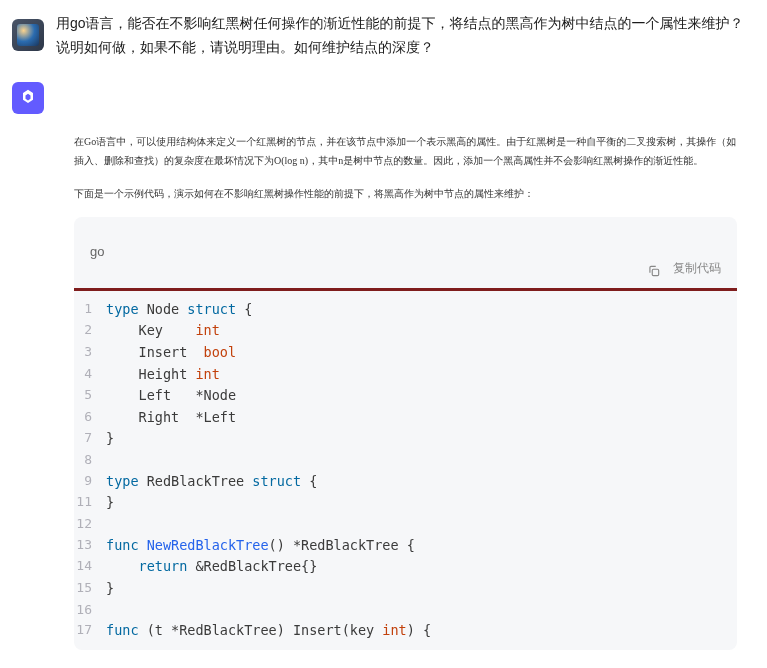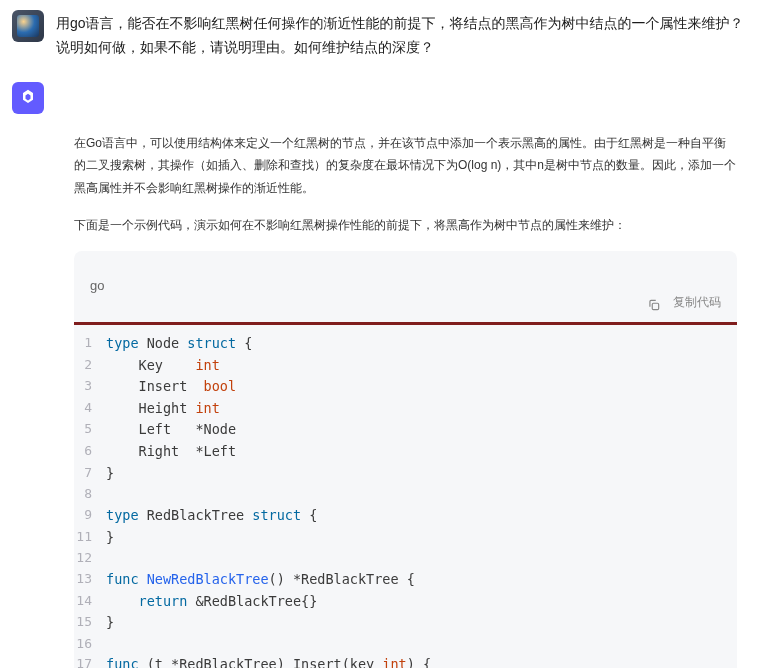--- a/index.html
+++ b/index.html
@@ -11,20 +11,21 @@
       font-family: -apple-system, BlinkMacSystemFont, "Segoe UI", "PingFang SC", "Microsoft YaHei", sans-serif;
       background: #ffffff;
       color: #333;
       font-size: 14px;
       line-height: 1.6;
       width: 767px;
     }
     .message-row {
       display: flex;
       padding: 12px 0;
+      align-items: center;
     }
     .avatar {
       width: 32px;
       height: 32px;
       border-radius: 6px;
       flex-shrink: 0;
       margin-right: 12px;
     }
     .avatar-user {
       background: linear-gradient(135deg, #4a5568 0%, #2d3748 100%);
@@ -65,23 +66,24 @@
       margin-bottom: 4px;
     }
     .ai-content {
       background: #ffffff;
       border-radius: 8px;
       padding: 14px 18px 0 18px;
       margin-left: 44px;
     }
     .ai-paragraph {
       color: #333;
-      font-size: 12px;
+      font-size: 10px;
       line-height: 1.9;
       margin-bottom: 14px;
+      font-family: Liberation Serif, serif;
     }
     .code-block {
       background: #f6f7f9;
       border-radius: 8px;
       margin-top: 8px;
     }
     .code-header {
       display: flex;
       justify-content: space-between;
       align-items: center;

